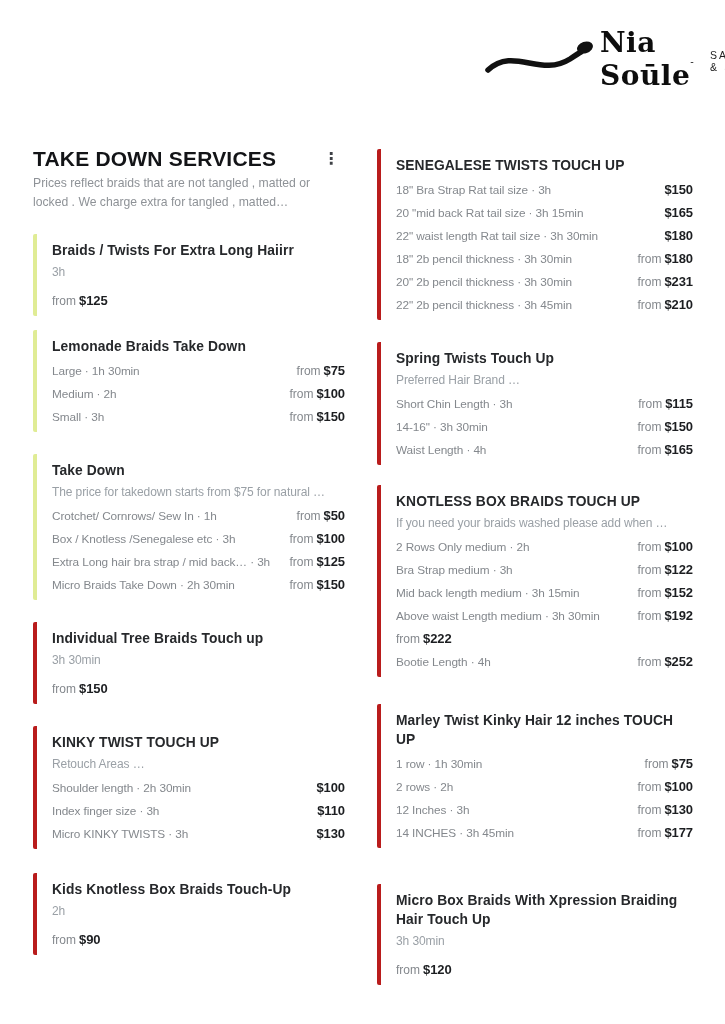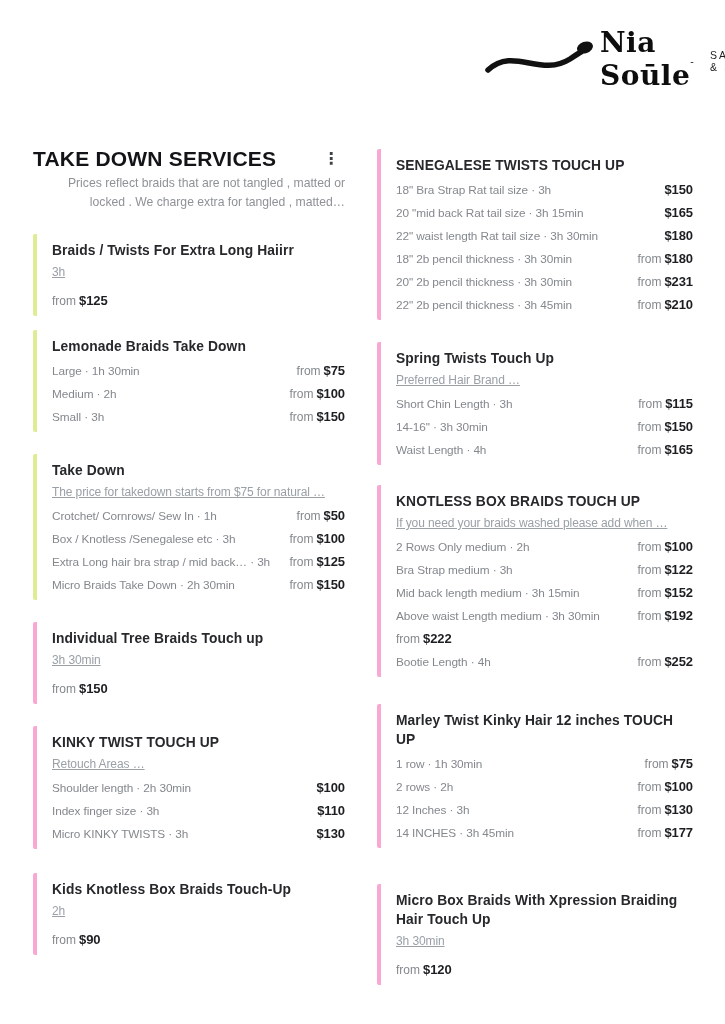--- a/index.html
+++ b/index.html
@@ -14,26 +14,26 @@
   .brand-name{font-family:"DejaVu Serif","Liberation Serif",serif;font-weight:700;font-size:28px;color:#0d0d0d;letter-spacing:.5px;margin-top:2px;}
   .tagline{margin-top:5px;display:flex;align-items:center;gap:14px;font-size:10.5px;letter-spacing:2.2px;font-weight:500;color:#1e1e1e;}
   
   .columns{position:absolute;top:149px;left:33px;display:flex;gap:32px;}
   .col-left{width:312px;}
   .col-right{width:316px;}
   
   .section-header{display:flex;align-items:flex-start;}
   .section-title{flex:1;font-size:21px;font-weight:700;letter-spacing:.2px;color:#131417;line-height:20px;}
   .kebab{font-size:16px;line-height:18px;color:#3e4146;padding:1px 6px;cursor:pointer;font-weight:700;}
-  .section-desc{margin-top:5px;font-size:12.2px;line-height:19px;color:#8e9297;text-align:right;}
-  
-  .card{border-left:4px solid #f9a8d4;border-radius:2px;padding:7px 0 7px 15px;}
+  .section-desc{margin-top:5px;font-size:12.2px;line-height:19px;color:#8e9297;}
+  
+  .card{border-left:4px solid #b91c1c;border-radius:2px;padding:7px 0 7px 15px;}
   .card.green{border-left-color:#e0ec95;}
   .card-title{font-size:13.8px;font-weight:700;line-height:19px;color:#26282b;letter-spacing:.1px;}
-  .card-meta{margin-top:3px;font-size:12px;line-height:18px;color:#9aa0a6;white-space:nowrap;overflow:hidden;letter-spacing:-.1px;text-decoration:underline;}
+  .card-meta{margin-top:3px;font-size:12px;line-height:18px;color:#9aa0a6;white-space:nowrap;overflow:hidden;letter-spacing:-.1px;}
   .row{display:flex;justify-content:space-between;align-items:baseline;margin-top:6px;line-height:16px;gap:6px;}
   .row-label{font-size:11.8px;color:#84888d;white-space:nowrap;overflow:hidden;min-width:0;flex-shrink:1;letter-spacing:-.1px;}
   .row-price{white-space:nowrap;flex-shrink:0;}
   .from{font-size:12px;color:#84888d;}
   .from:not(:empty){margin-right:3px;}
   .amt{font-size:13px;font-weight:700;color:#1c1e21;letter-spacing:-.1px;}
   .price-line{margin-top:11px;line-height:16px;}
 </style>
 </head>
 <body>

